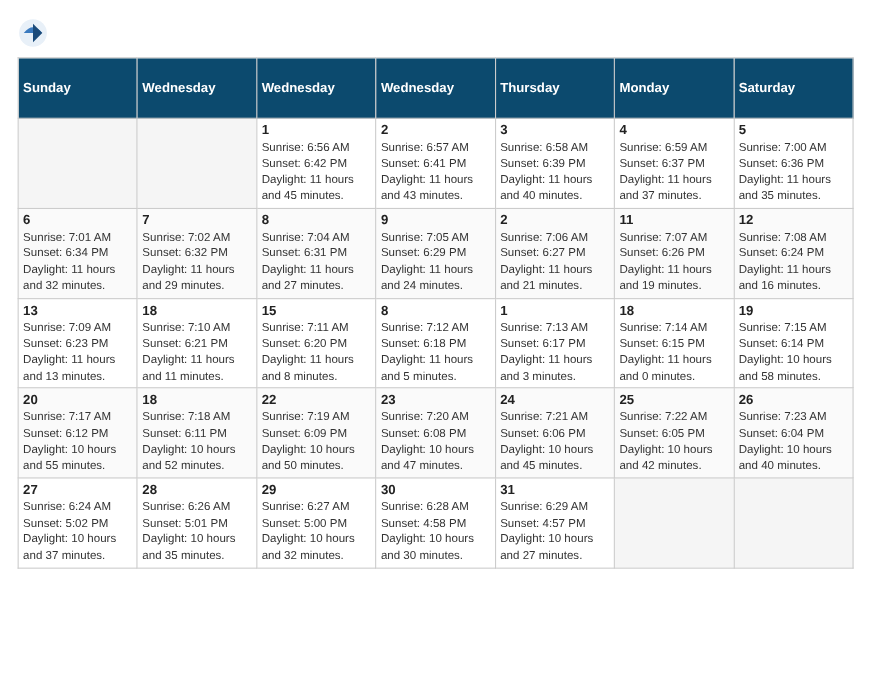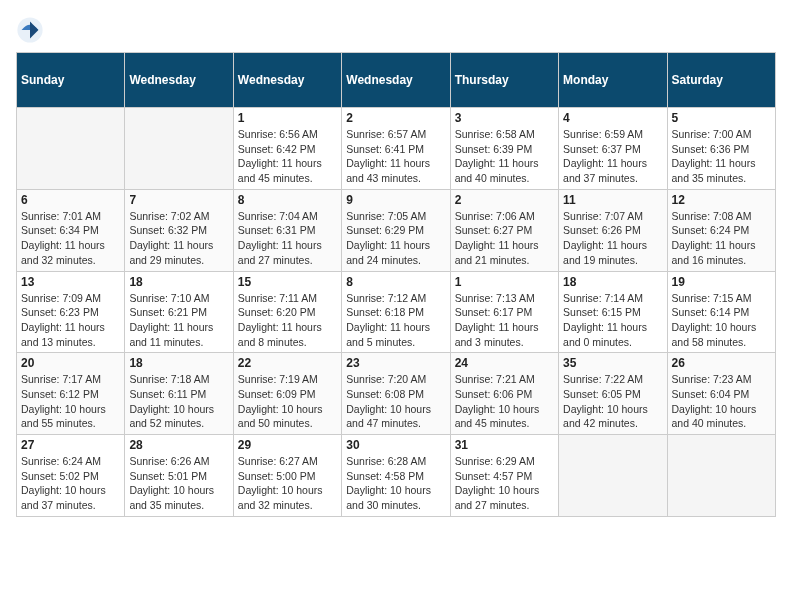--- a/index.html
+++ b/index.html
@@ -219,21 +219,21 @@
         </td>
         <td>
           <div class="day-num">23</div>
           <div class="day-info">Sunrise: 7:20 AM<br>Sunset: 6:08 PM<br>Daylight: 10 hours and 47 minutes.</div>
         </td>
         <td>
           <div class="day-num">24</div>
           <div class="day-info">Sunrise: 7:21 AM<br>Sunset: 6:06 PM<br>Daylight: 10 hours and 45 minutes.</div>
         </td>
         <td>
-          <div class="day-num">35</div>
+          <div class="day-num">25</div>
           <div class="day-info">Sunrise: 7:22 AM<br>Sunset: 6:05 PM<br>Daylight: 10 hours and 42 minutes.</div>
         </td>
         <td>
           <div class="day-num">26</div>
           <div class="day-info">Sunrise: 7:23 AM<br>Sunset: 6:04 PM<br>Daylight: 10 hours and 40 minutes.</div>
         </td>
       </tr>
       <tr>
         <td>
           <div class="day-num">27</div>

